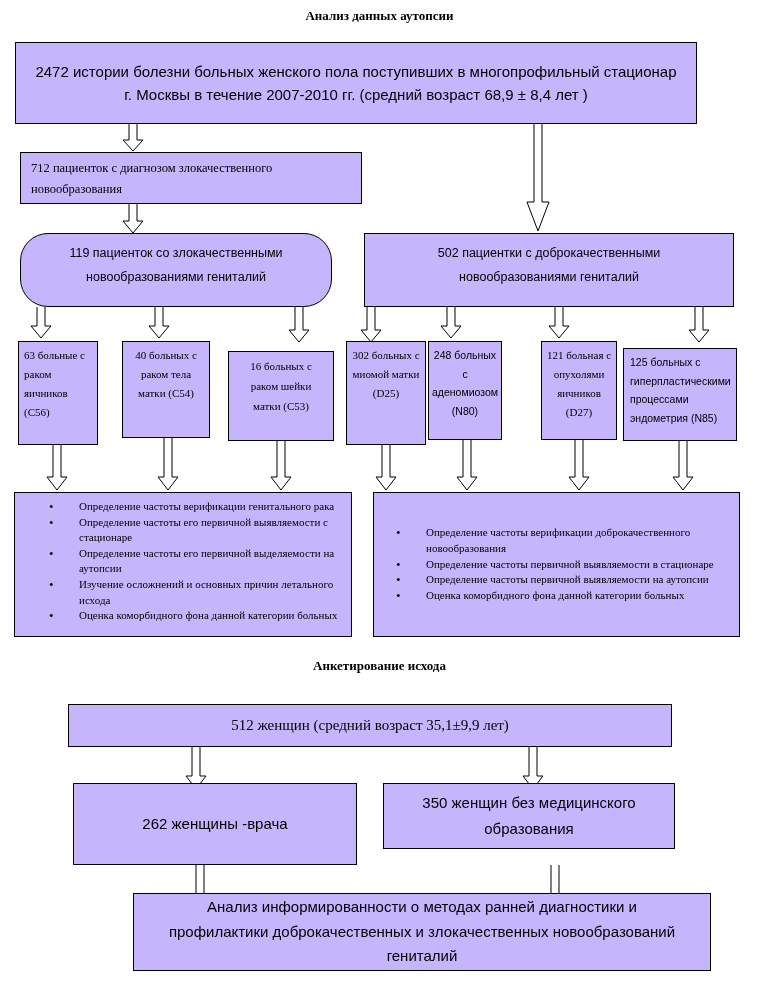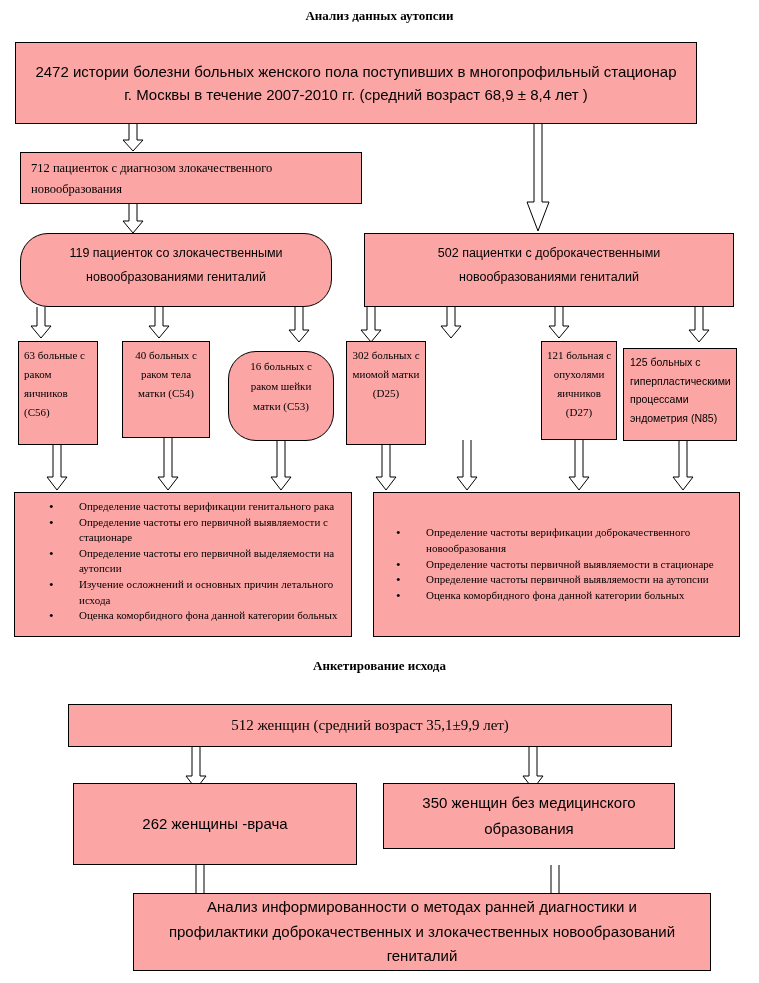--- a/index.html
+++ b/index.html
@@ -16,21 +16,21 @@
     position: relative;
     width: 759px;
     height: 983px;
     background: #ffffff;
     overflow: hidden;
   }
   .box {
     position: absolute;
     box-sizing: border-box;
     border: 1px solid #000000;
-    background: #fca5a5;
+    background: #c4b5fd;
     display: flex;
     align-items: center;
     justify-content: center;
     text-align: center;
     line-height: 1.55;
     z-index: 2;
   }
   .box.topleft {
     align-items: flex-start;
     justify-content: flex-start;
@@ -169,28 +169,31 @@
   </div>
 
   <div class="box topleft" style="left:18px; top:341px; width:80px; height:104px; font-size:11px;">
     <div class="inner-text" style="padding:4px 5px; line-height:1.72; text-align:left;">63 больные с раком яичников (С56)</div>
   </div>
 
   <div class="box topcenter" style="left:122px; top:341px; width:88px; height:97px; font-size:11px;">
     <div class="inner-text" style="padding:4px 8px; line-height:1.72;">40 больных с  раком тела матки (С54)</div>
   </div>
 
-  <div class="box topcenter" style="left:228px; top:351px; width:106px; height:90px; font-size:11px;border-radius:28px;">
+  <div class="box topcenter" style="left:228px; top:351px; width:106px; height:90px; font-size:11px;">
     <div class="inner-text" style="padding:5px 8px; line-height:1.8;">16 больных с раком шейки матки  (С53)</div>
   </div>
 
   <div class="box topcenter" style="left:346px; top:341px; width:80px; height:104px; font-size:11px;">
     <div class="inner-text" style="padding:4px 5px; line-height:1.72;">302 больных с миомой матки (D25)</div>
   </div>
 
+  <div class="box topcenter sans" style="left:428px; top:341px; width:74px; height:99px; font-size:10.5px;">
+    <div class="inner-text sans" style="padding:4px 3px; line-height:1.78;">248 больных с аденомиозом (N80)</div>
+  </div>
 
   <div class="box topcenter" style="left:541px; top:341px; width:76px; height:99px; font-size:11px;">
     <div class="inner-text" style="padding:4px 4px; line-height:1.72;">121 больная с опухолями яичников (D27)</div>
   </div>
 
   <div class="box topleft" style="left:623px; top:348px; width:114px; height:93px; font-size:10.5px;">
     <div class="inner-text sans" style="padding:4px 6px; line-height:1.78; text-align:left;">125 больных с гиперпластическими процессами эндометрия (N85)</div>
   </div>
 
   <div class="arrow" style="left:46px; top:445px; width:22px; height:46px;">

